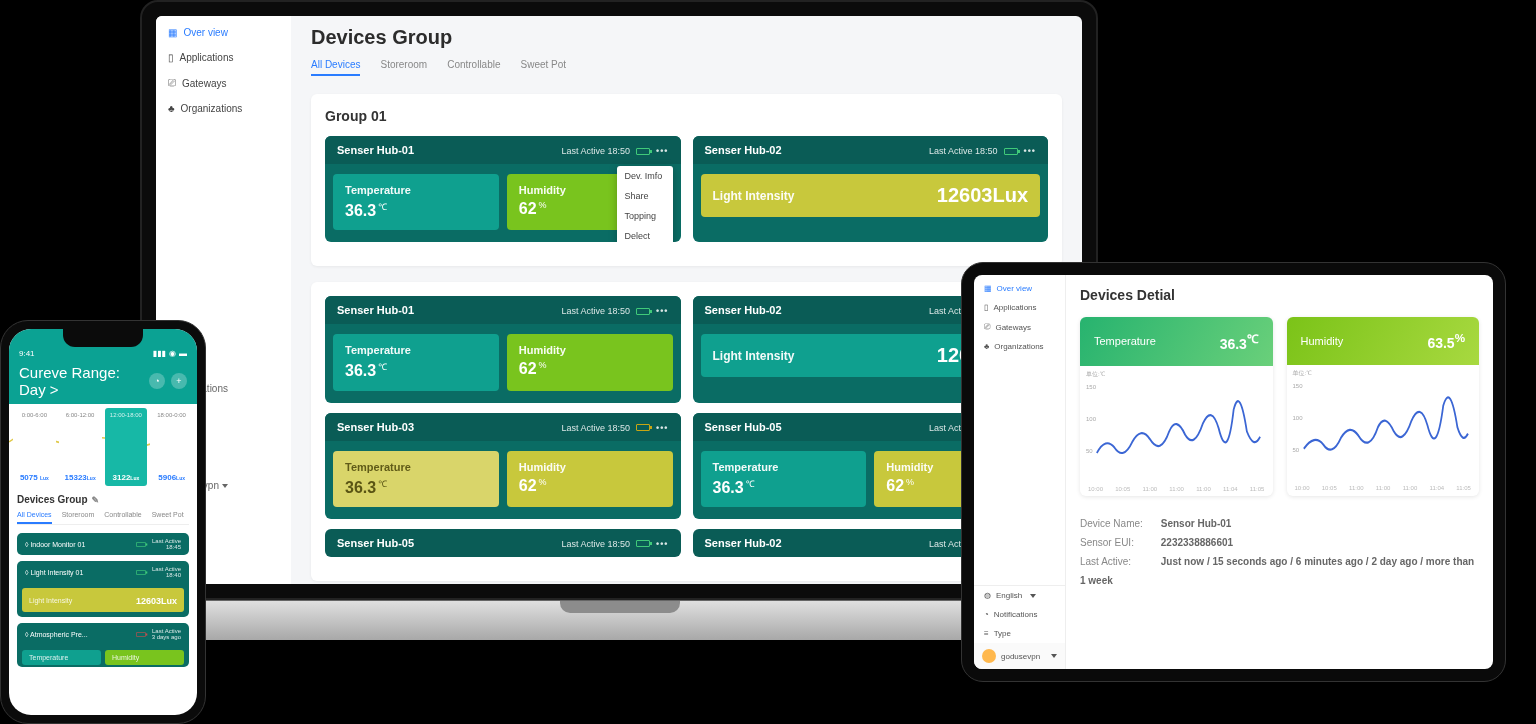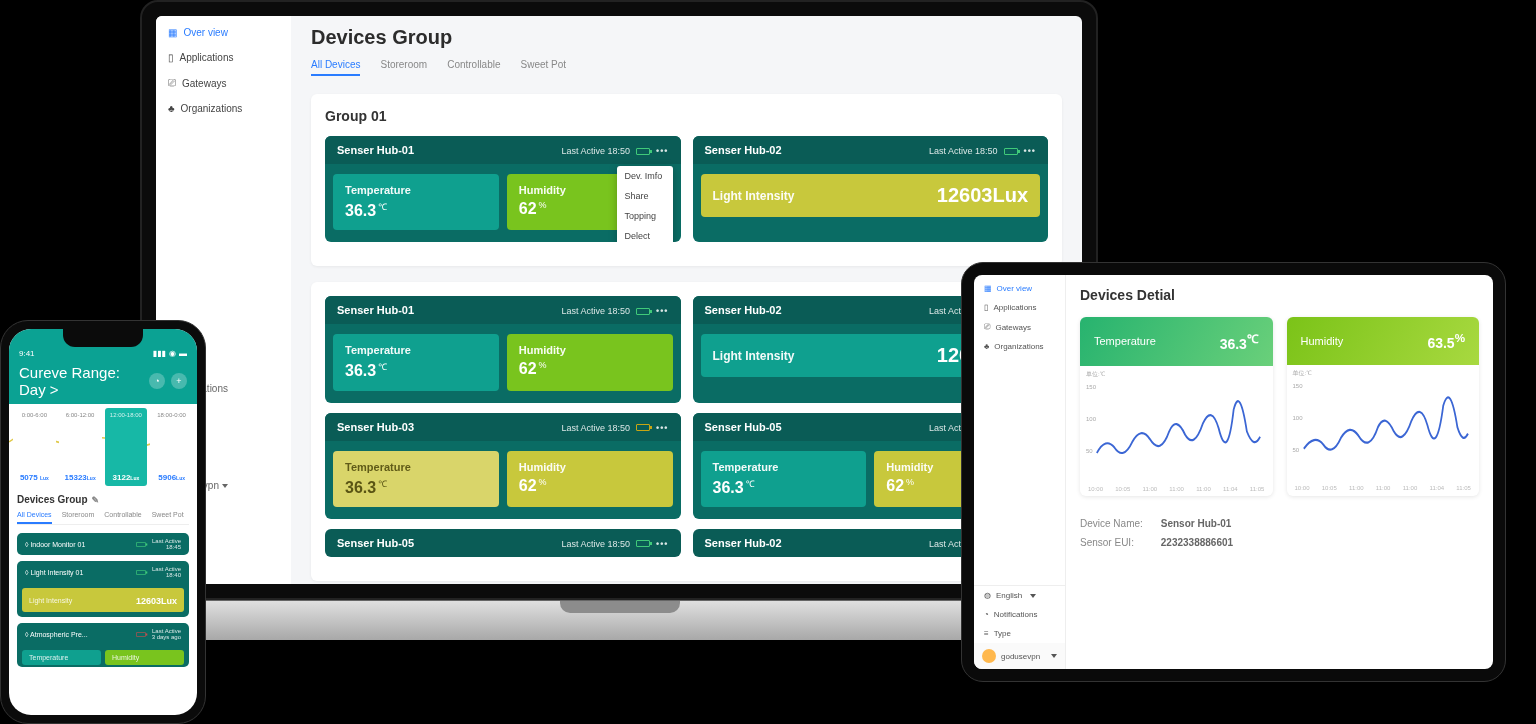--- a/index.html
+++ b/index.html
@@ -407,20 +407,21 @@
               <span>11:00</span>
               <span>11:00</span>
               <span>11:04</span>
               <span>11:05</span>
           </div>
         </div>
       </div>
       <div class="det-info">
         <div><span class="k">Device Name:</span> <b>Sensor Hub-01</b></div>
         <div><span class="k">Sensor EUI:</span> <b>2232338886601</b></div>
+        <div><span class="k">Last Active:</span> <b>Just now / 15 seconds ago / 6 minutes ago / 2 day ago / more than 1 week</b></div>
       </div>
     </div>
   </div>
 </div>
 
 <div class="phone">
   <div class="phone-screen">
     <div class="phone-notch"></div>
     <div class="ph-header">
       <div class="ph-status">

